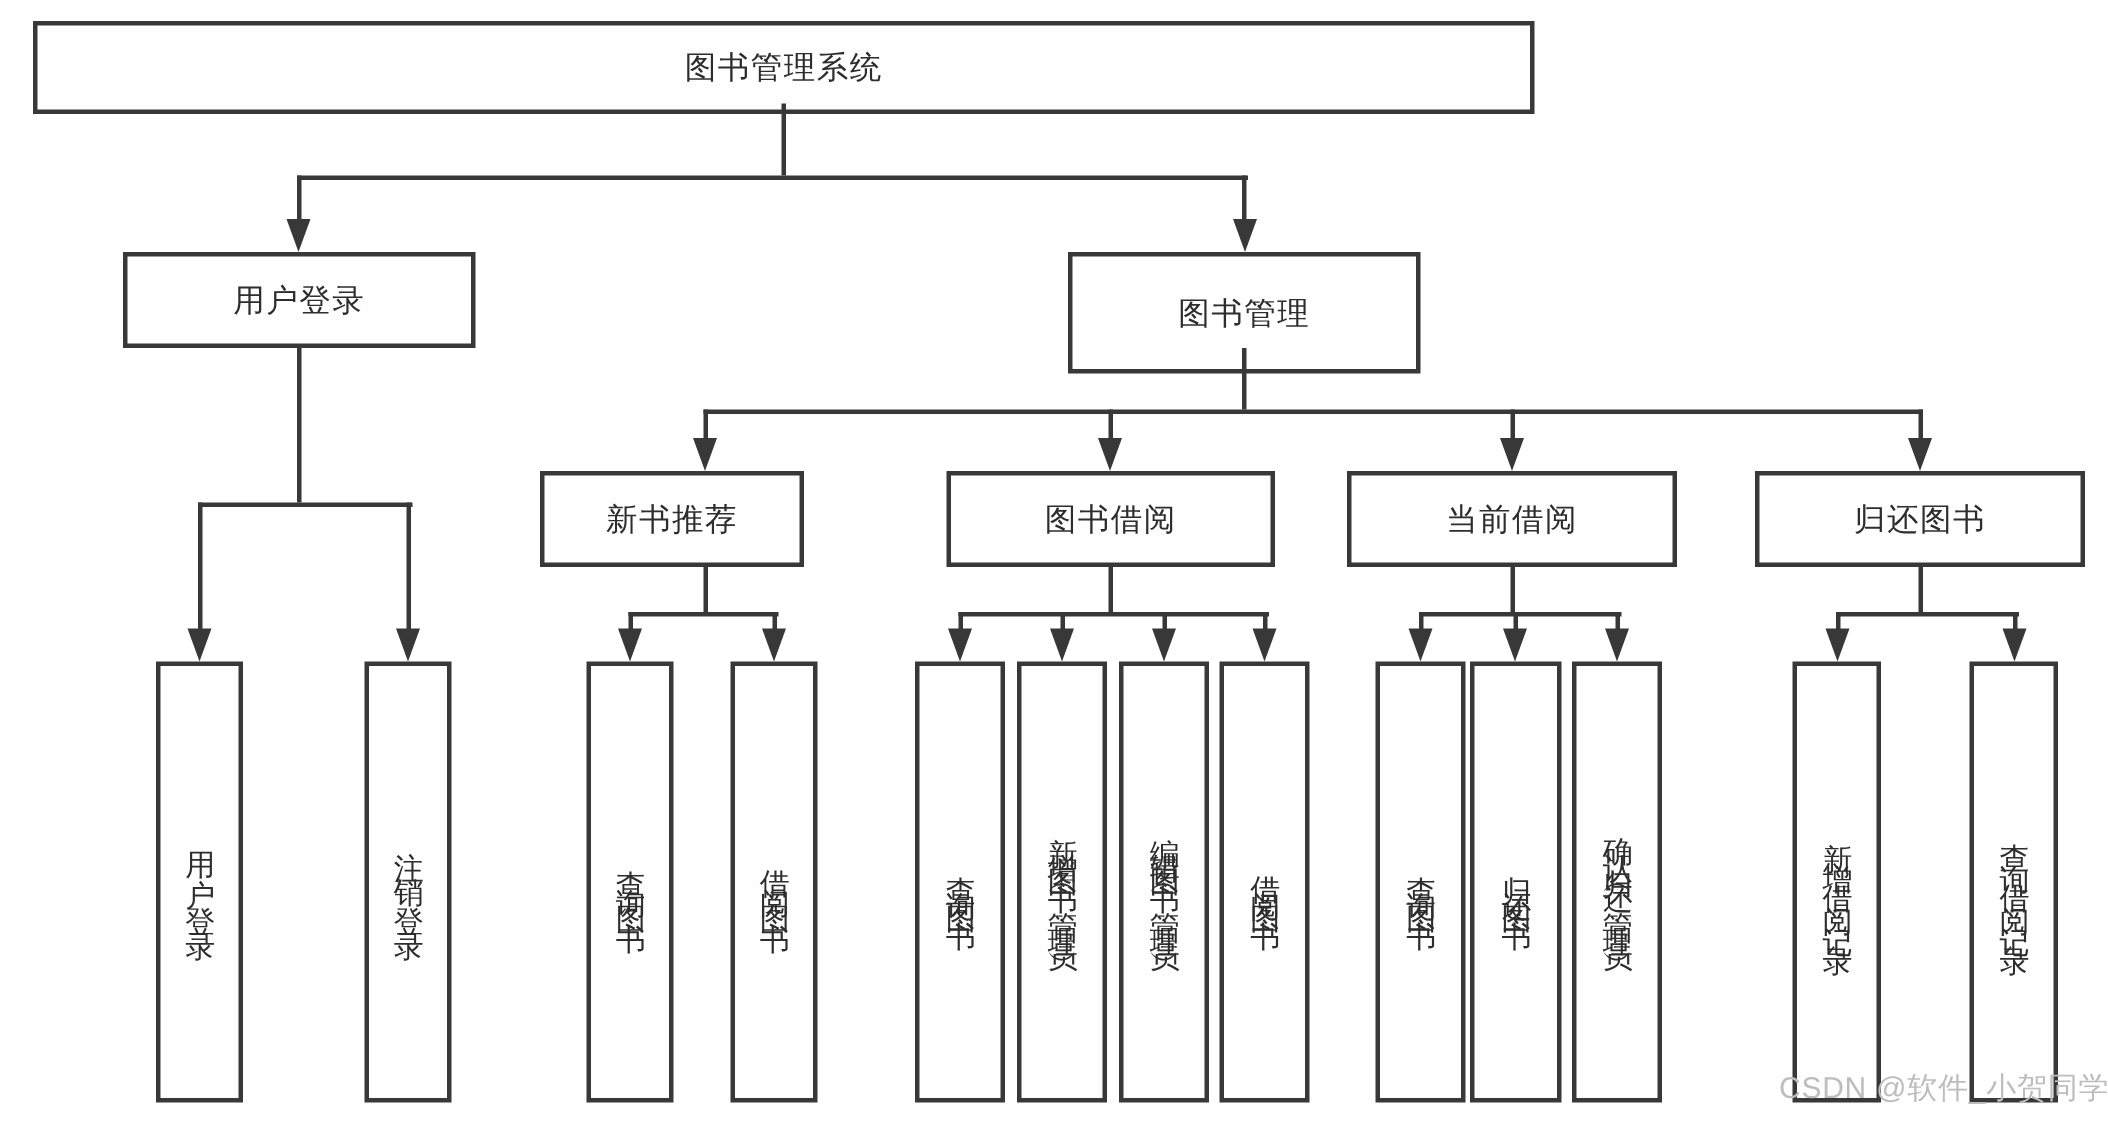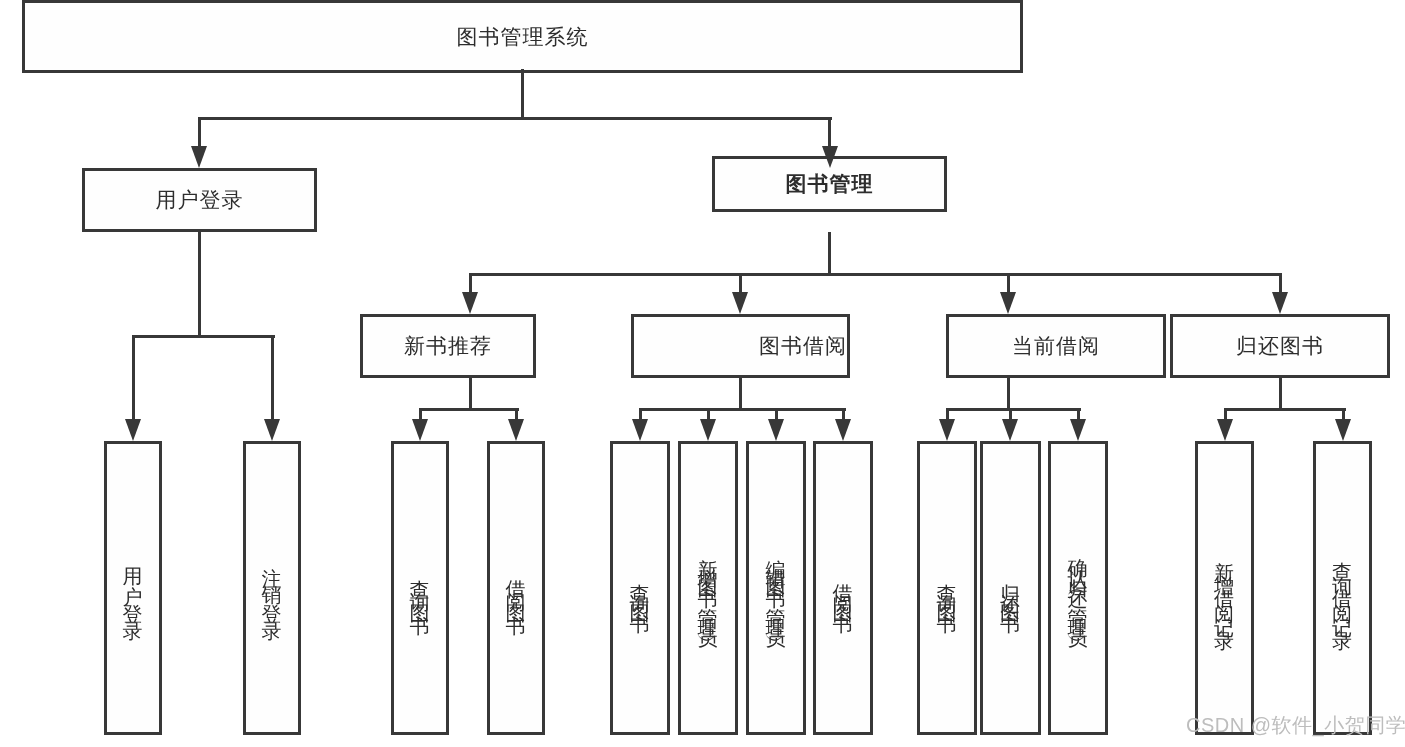--- a/index.html
+++ b/index.html
@@ -49,41 +49,41 @@
     letter-spacing:0.5px;
     white-space:nowrap;
     z-index:5;
   }
 </style>
 </head>
 <body>
 
 <div id="stage">
 
-  <div class="box" style="left:22px;top:0;width:1001px;height:73px;">
+  <div class="box" style="left:22px;top:14px;width:1001px;height:62px;">
     <span>图书管理系统</span>
   </div>
 
   <div class="box" style="left:82px;top:168px;width:235px;height:64px;">
     <span>用户登录</span>
   </div>
 
-  <div class="box" style="left:712px;top:156px;width:235px;height:56px;font-weight:bold;">
+  <div class="box" style="left:712px;top:168px;width:235px;height:81px;">
     <span>图书管理</span>
   </div>
 
   <div class="box" style="left:360px;top:314px;width:176px;height:64px;">
     <span>新书推荐</span>
   </div>
 
-  <div class="box" style="left:631px;top:314px;width:219px;height:64px;justify-content:flex-end;">
+  <div class="box" style="left:631px;top:314px;width:219px;height:64px;">
     <span>图书借阅</span>
   </div>
 
-  <div class="box" style="left:898px;top:314px;width:220px;height:64px;margin-left:48px;">
+  <div class="box" style="left:898px;top:314px;width:220px;height:64px;">
     <span>当前借阅</span>
   </div>
 
   <div class="box" style="left:1170px;top:314px;width:220px;height:64px;">
     <span>归还图书</span>
   </div>
 
   <div class="box leaf sp-xl" style="left:104px;top:441px;width:58px;height:294px;">
     <span>用户登录</span>
   </div>

